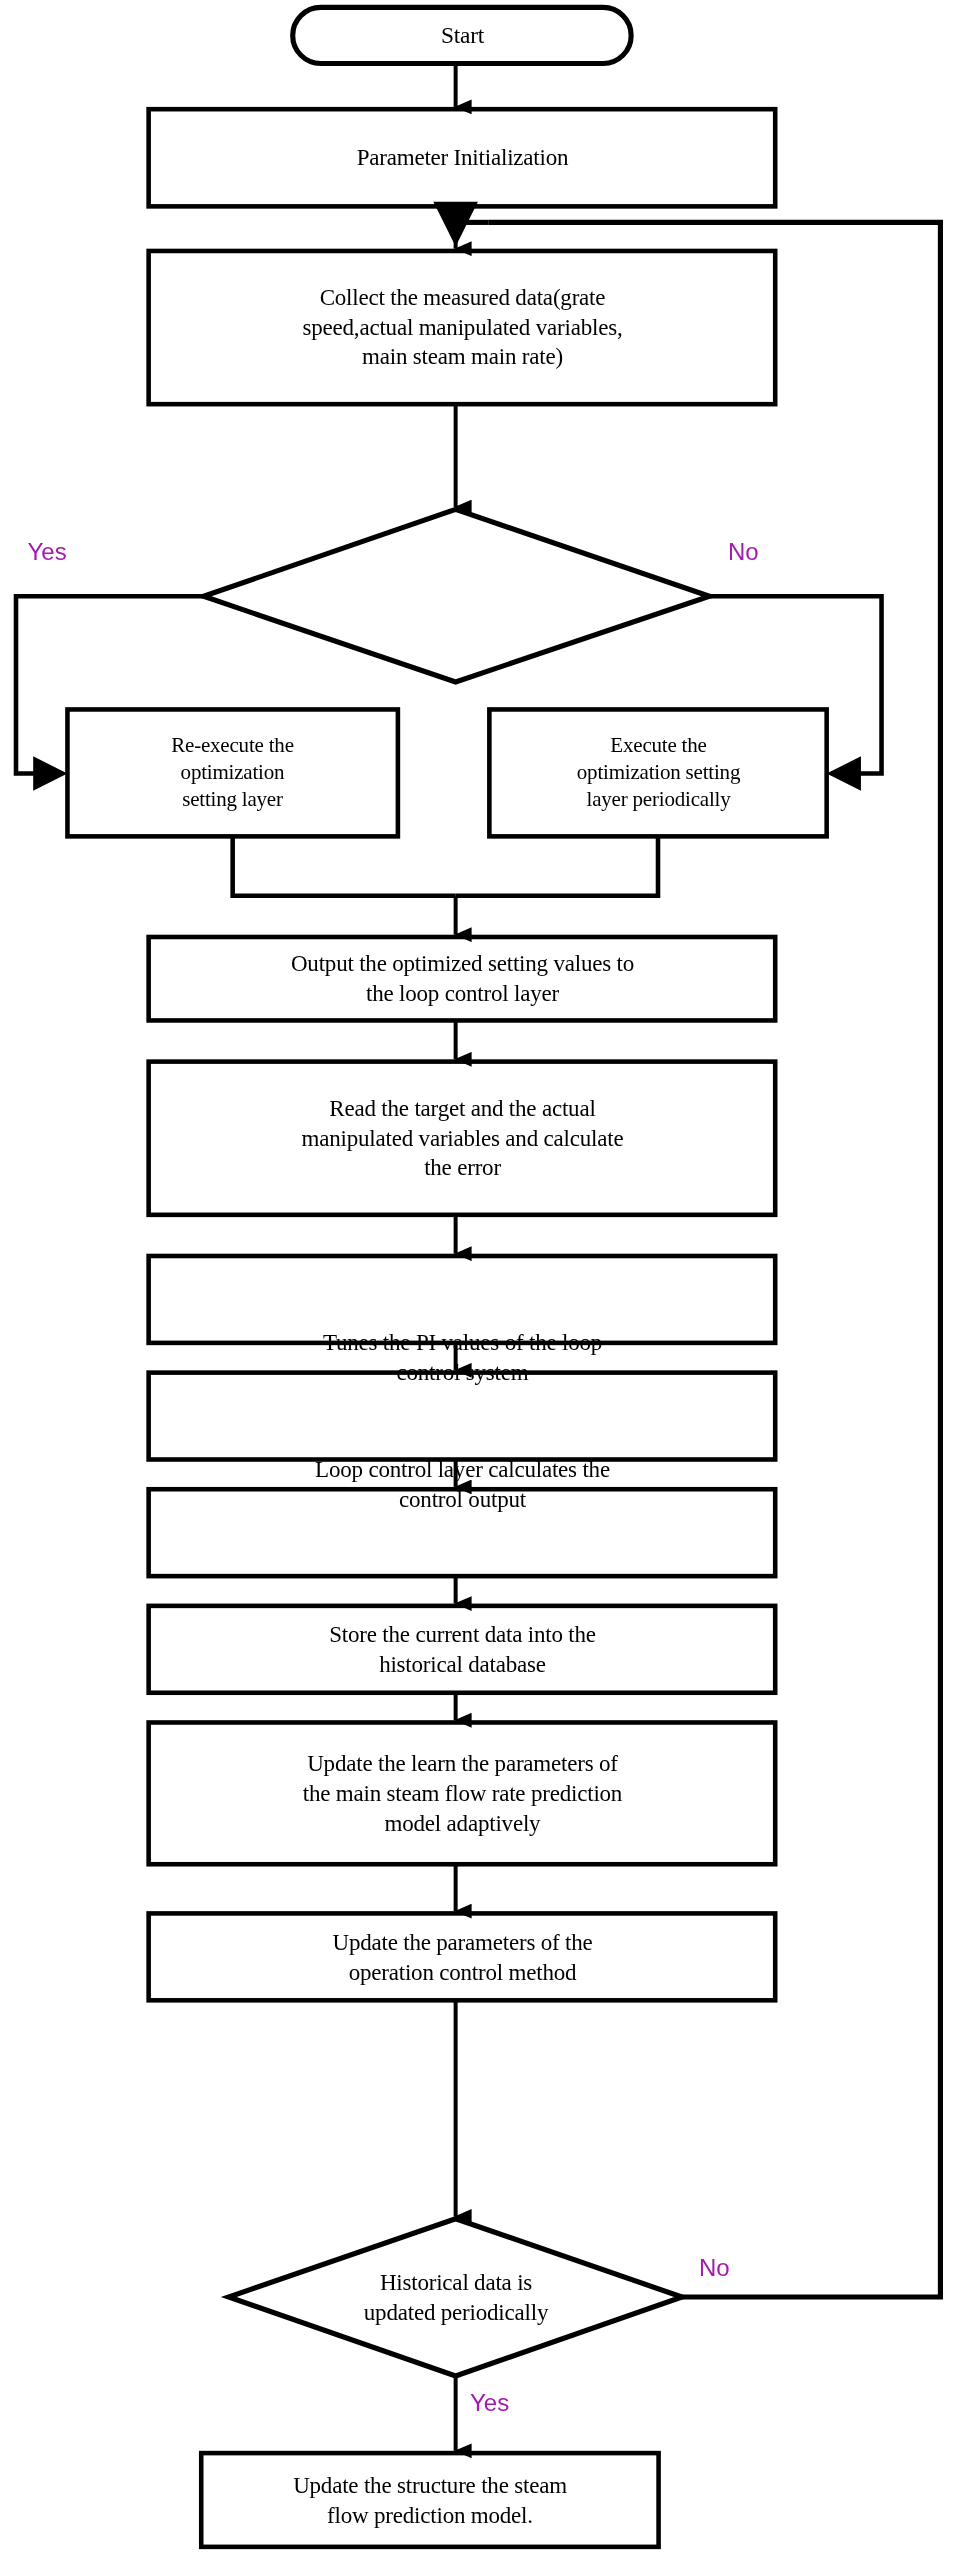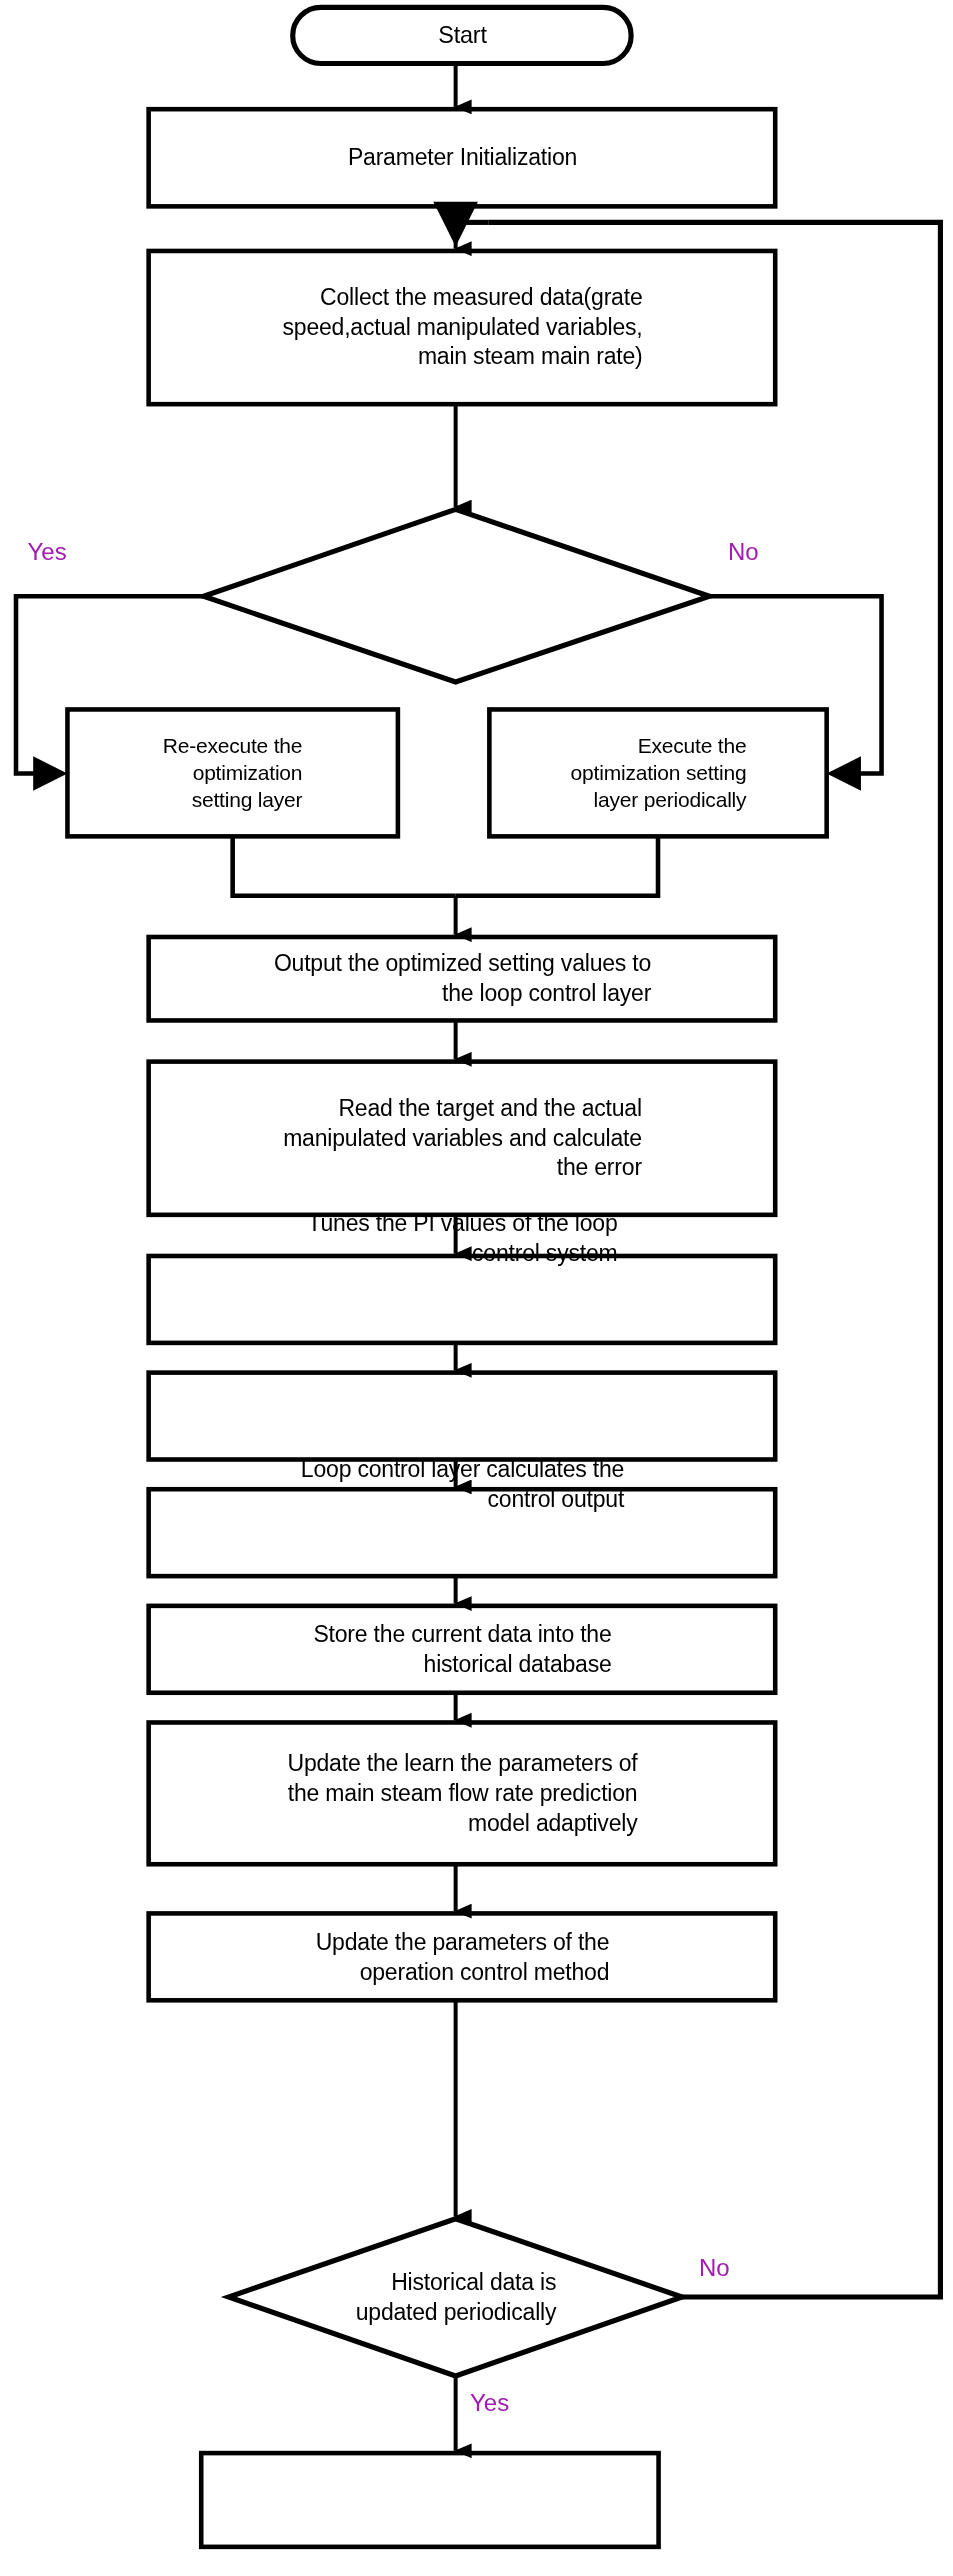--- a/index.html
+++ b/index.html
@@ -24,23 +24,23 @@
     top: 0;
     width: 953px;
     height: 2576px;
   }
   
   .node-text {
     position: absolute;
     display: flex;
     align-items: center;
     justify-content: center;
-    text-align: right;
+    text-align: center;
     color: #000000;
-    font-family: Liberation Sans, sans-serif;
+    font-family: Liberation Serif, serif;
     font-size: 23px;
     line-height: 1.30;
     letter-spacing: -0.2px;
     white-space: pre-line;
     pointer-events: none;
     padding: 0 8px;
     box-sizing: border-box;
   }
   .node-text.small   { font-size: 21px; }
   .node-text.start   { font-size: 23.4px; }
@@ -177,21 +177,21 @@
   <div class="hit" style="left:149px;top:937px;width:627px;height:84px;"></div>
   <div class="node-text" style="left:149px;top:937px;width:627px;height:84px;">Output the optimized setting values to
 the loop control layer</div>
 
   <div class="hit" style="left:149px;top:1062px;width:627px;height:153px;"></div>
   <div class="node-text" style="left:149px;top:1062px;width:627px;height:153px;">Read the target and the actual
 manipulated variables and calculate
 the error</div>
 
   <div class="hit" style="left:149px;top:1256px;width:627px;height:87px;"></div>
-  <div class="node-text" style="left:149px;top:1195px;width:627px;height:87px;">Tunes the PI values of the loop
+  <div class="node-text" style="left:149px;top:1314px;width:627px;height:87px;">Tunes the PI values of the loop
 control system</div>
 
   <div class="hit" style="left:149px;top:1373px;width:627px;height:87px;"></div>
   <div class="node-text" style="left:149px;top:1441px;width:627px;height:87px;">Loop control layer calculates the
 control output</div>
 
   <div class="hit" style="left:149px;top:1489px;width:627px;height:87px;"></div>
 
   <div class="hit" style="left:149px;top:1606px;width:627px;height:87px;"></div>
   <div class="node-text" style="left:149px;top:1606px;width:627px;height:87px;">Store the current data into the
@@ -207,15 +207,17 @@
 operation control method</div>
 
   <div class="hit" style="left:229px;top:2219px;width:454px;height:157px;"></div>
   <div class="node-text" style="left:260px;top:2233px;width:392px;height:129px;">Historical data is
 updated periodically</div>
 
   <div class="branch-label" style="left:699px;top:2256px;">No</div>
   <div class="branch-label" style="left:470px;top:2391px;">Yes</div>
 
   <div class="hit" style="left:201px;top:2454px;width:458px;height:94px;"></div>
+  <div class="node-text" style="left:201px;top:2454px;width:458px;height:94px;">Update the structure the steam
+flow prediction model.</div>
 
 </div>
 
 
 </body></html>

